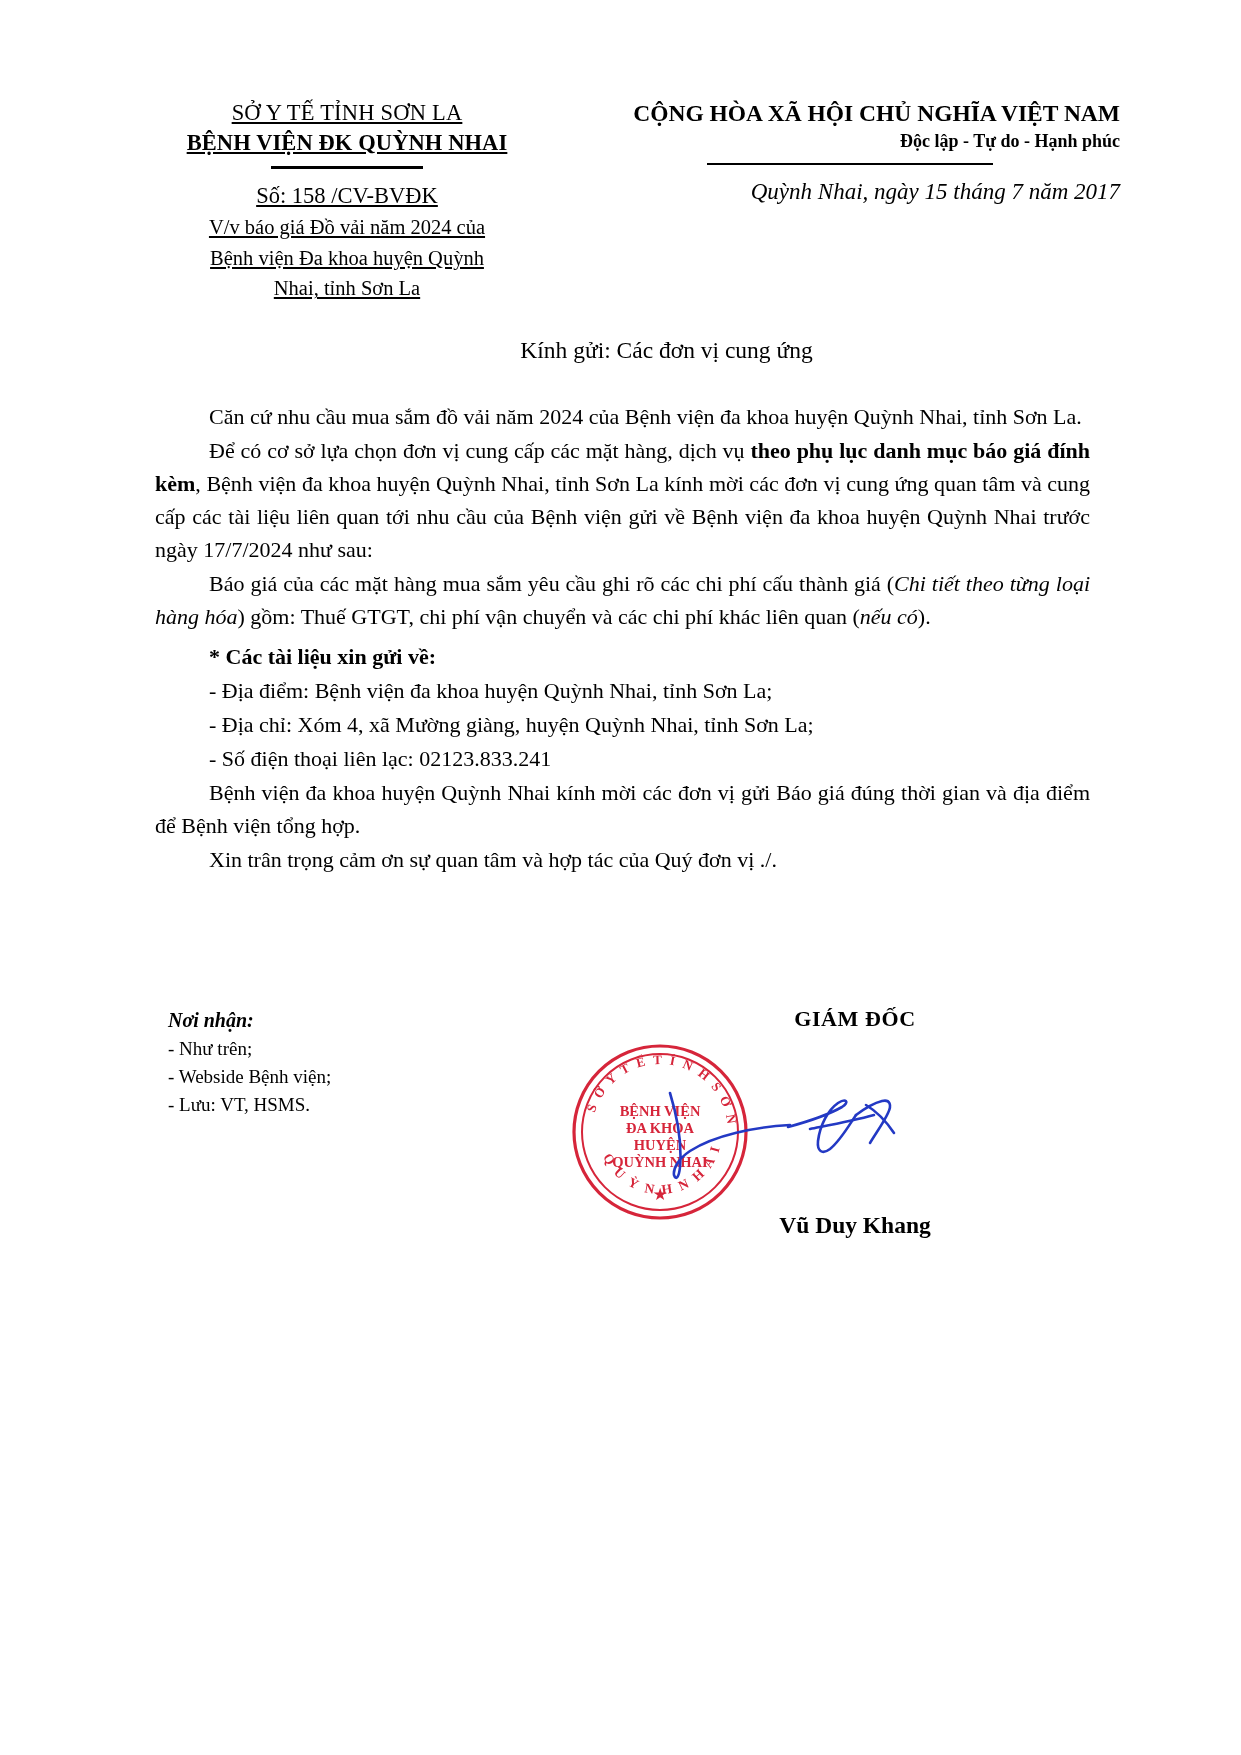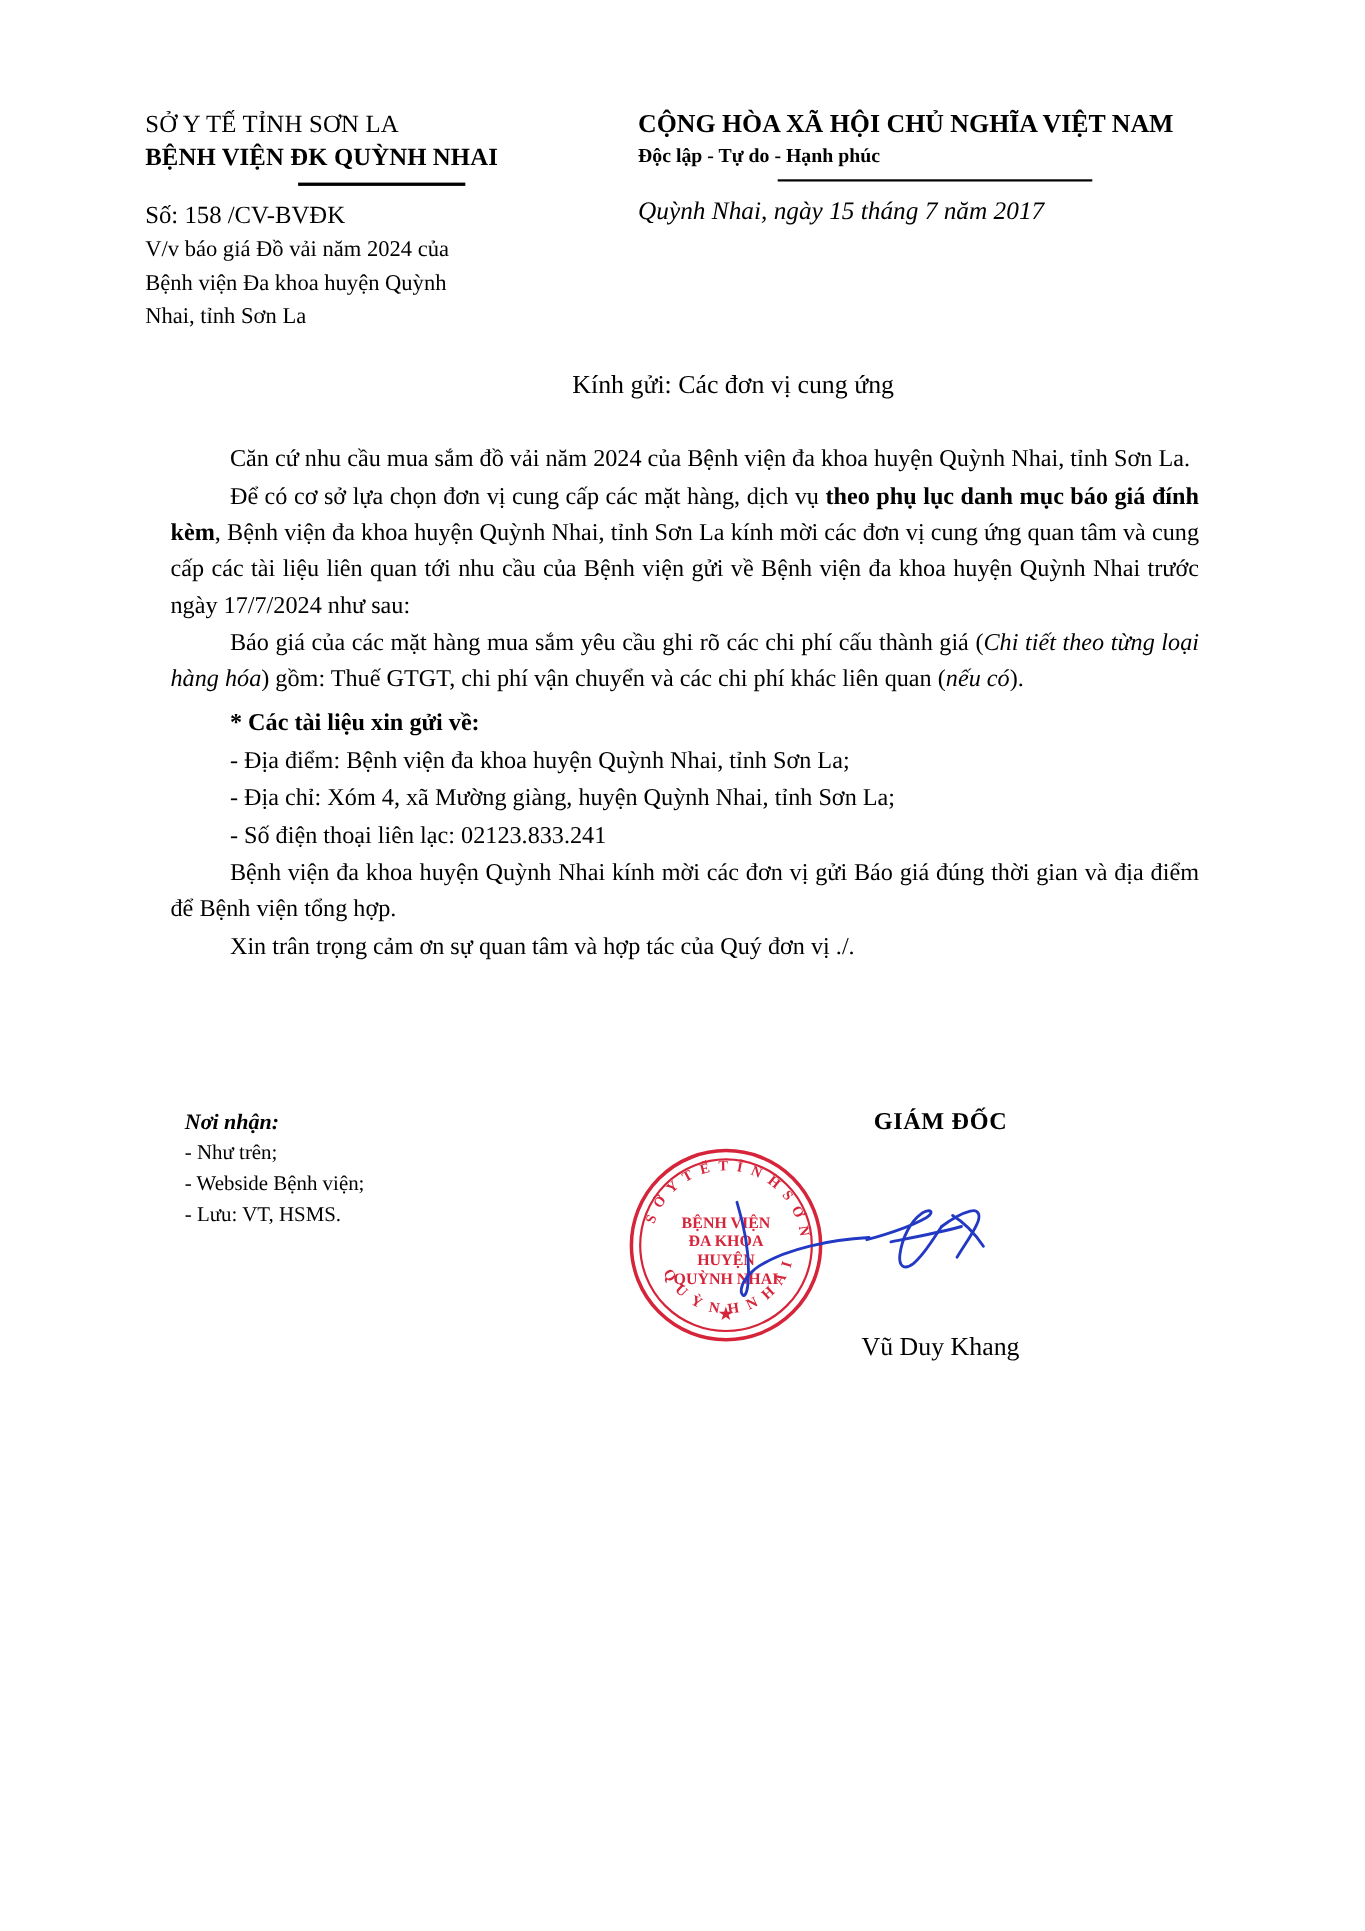--- a/index.html
+++ b/index.html
@@ -31,25 +31,27 @@
     left: 0;
     top: 98px;
     width: 1241px;
     display: flex;
     flex-direction: row;
     align-items: flex-start;
   }
   .hdr-left {
     width: 430px;
     margin-left: 132px;
+    text-align: center;
+    text-decoration: underline;
   }
   .hdr-right {
     width: 540px;
     margin-left: 18px;
-    text-align: left;
+    text-align: right;
   }
   .org-line1 {
     font-size: 22.5px;
     letter-spacing: 0.2px;
     line-height: 1.32;
     white-space: nowrap;
   }
   .org-line2 {
     font-size: 22.5px;
     font-weight: bold;
@@ -168,21 +170,21 @@
     text-align: center;
   }
   .sign-title {
     font-size: 22px;
     font-weight: bold;
     letter-spacing: 0.6px;
     margin-top: 6px;
   }
   .sign-name {
     font-size: 23.5px;
-    font-weight: normal;
+    font-weight: bold;
     position: absolute;
     top: 212px;
     left: 0;
     width: 430px;
     text-align: center;
   }
 
   
   .stamp-wrap {
     position: absolute;

